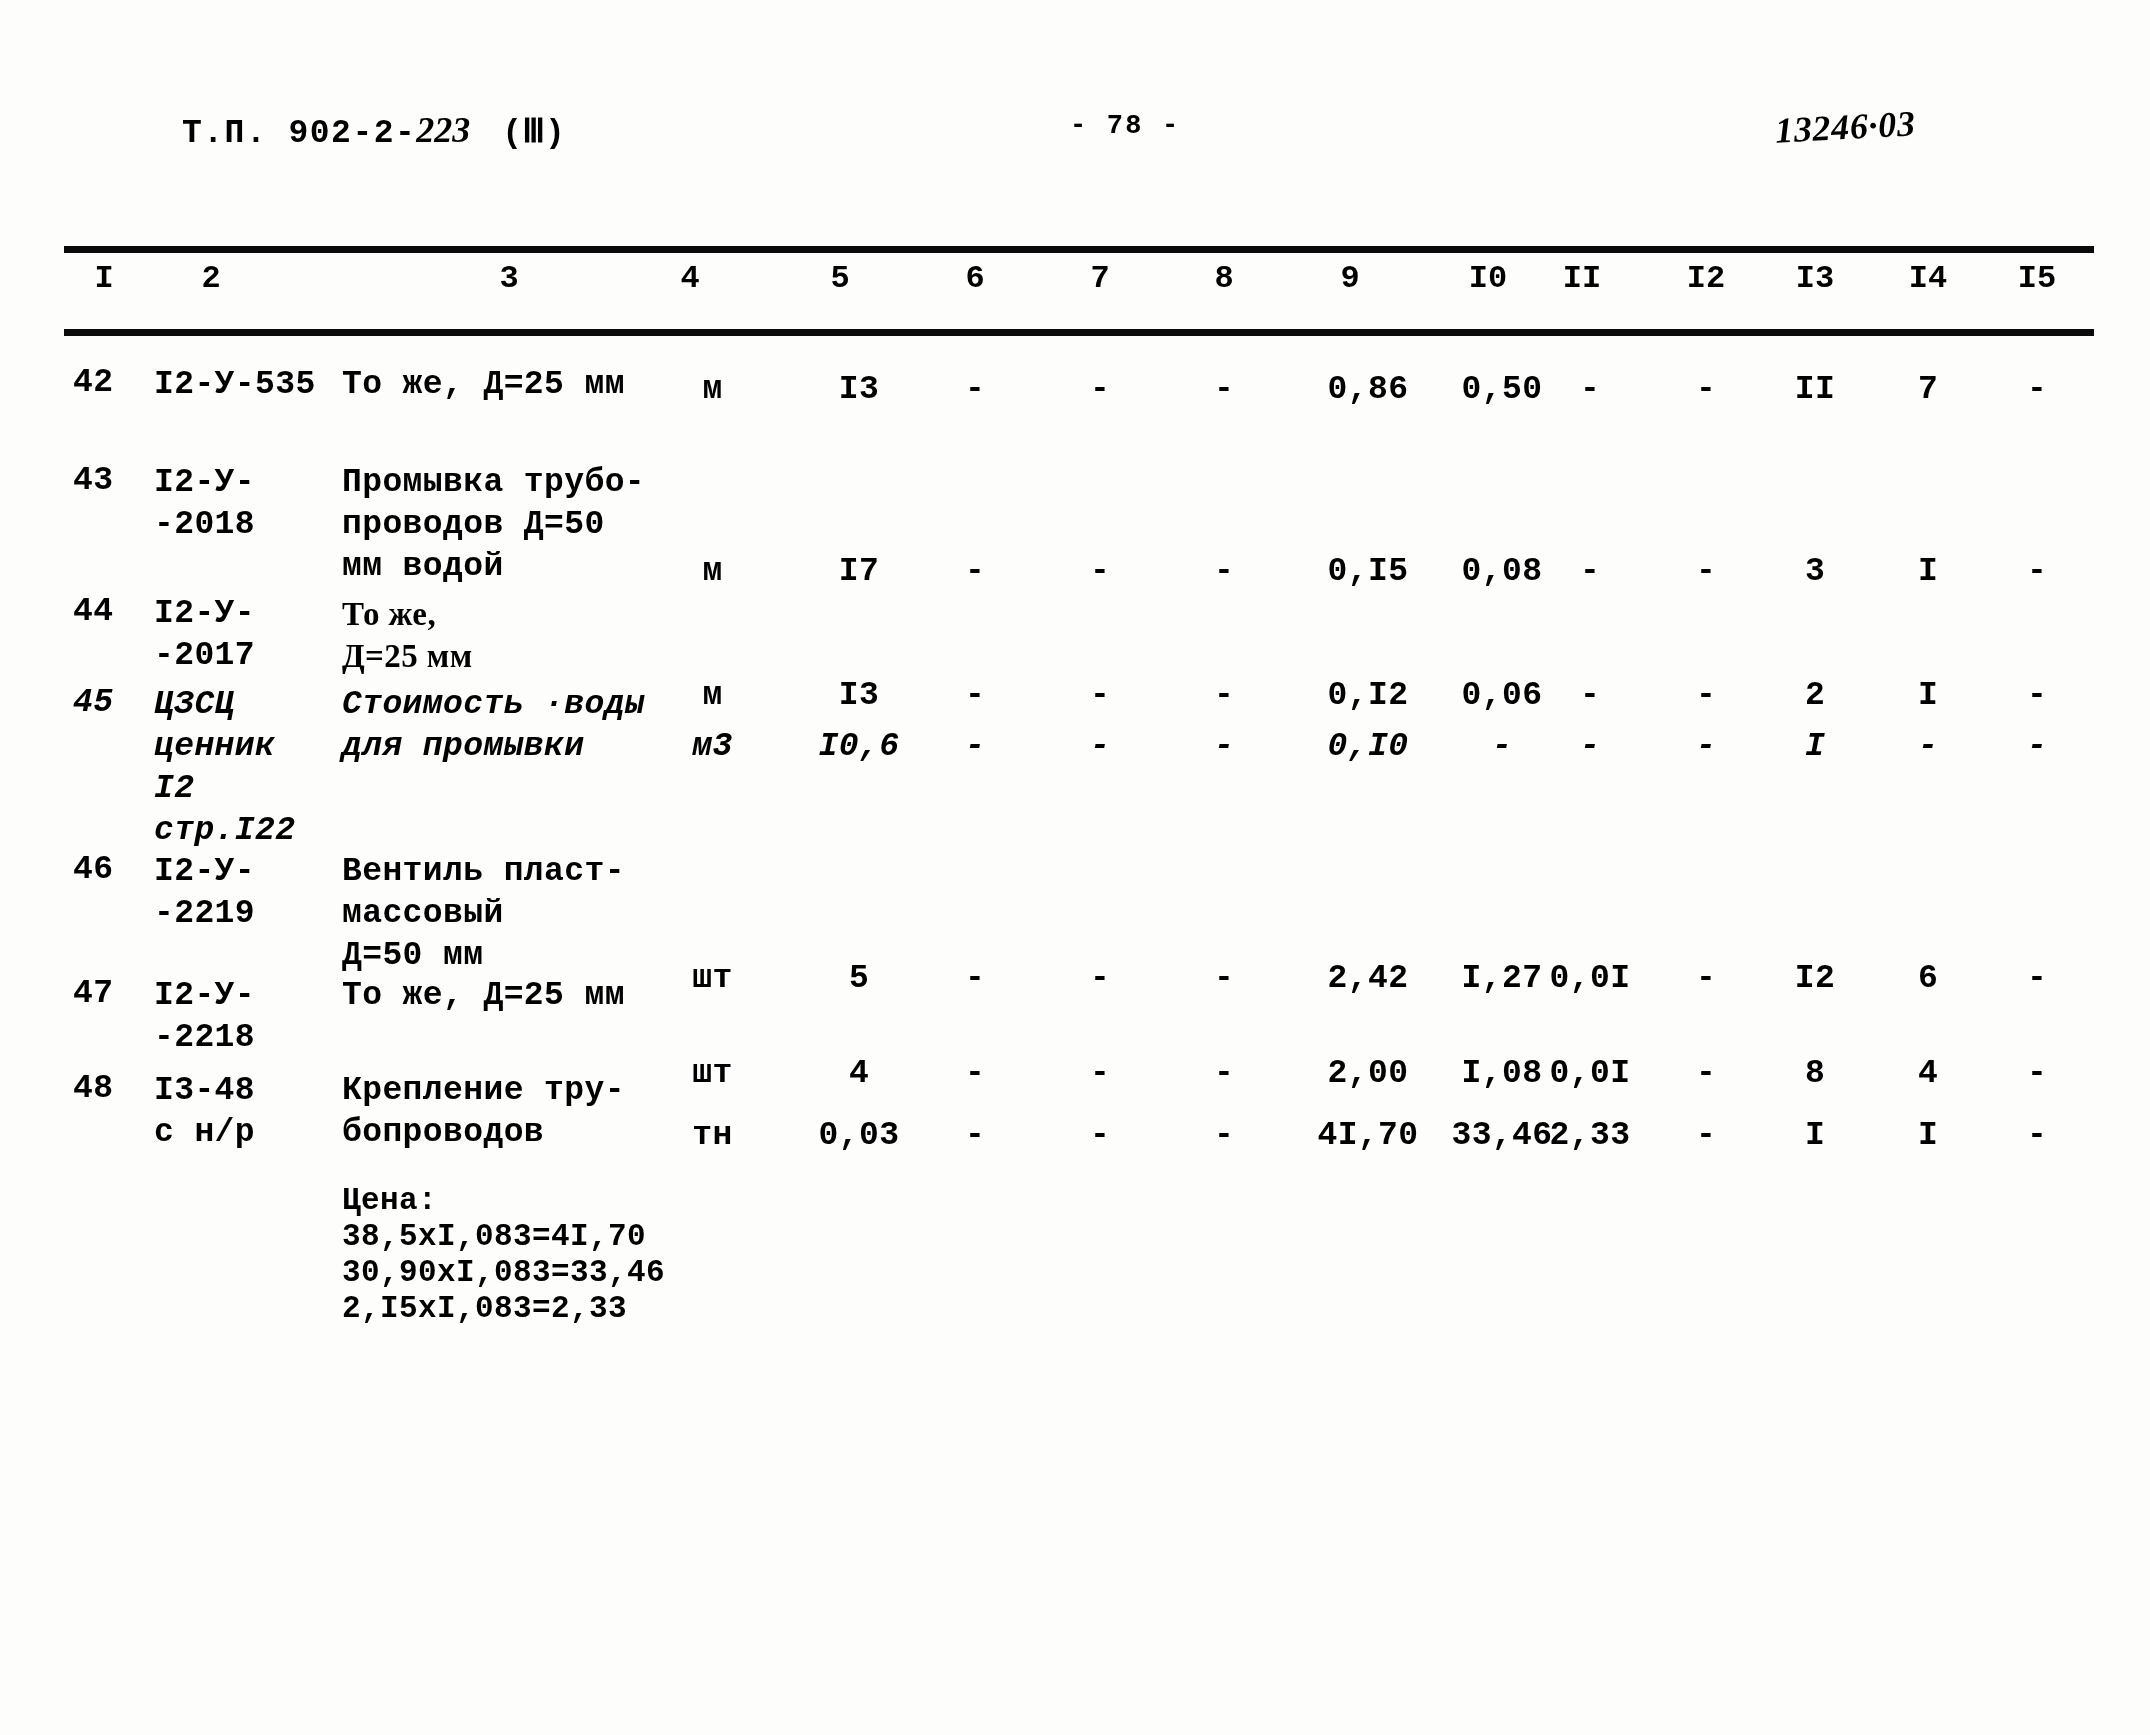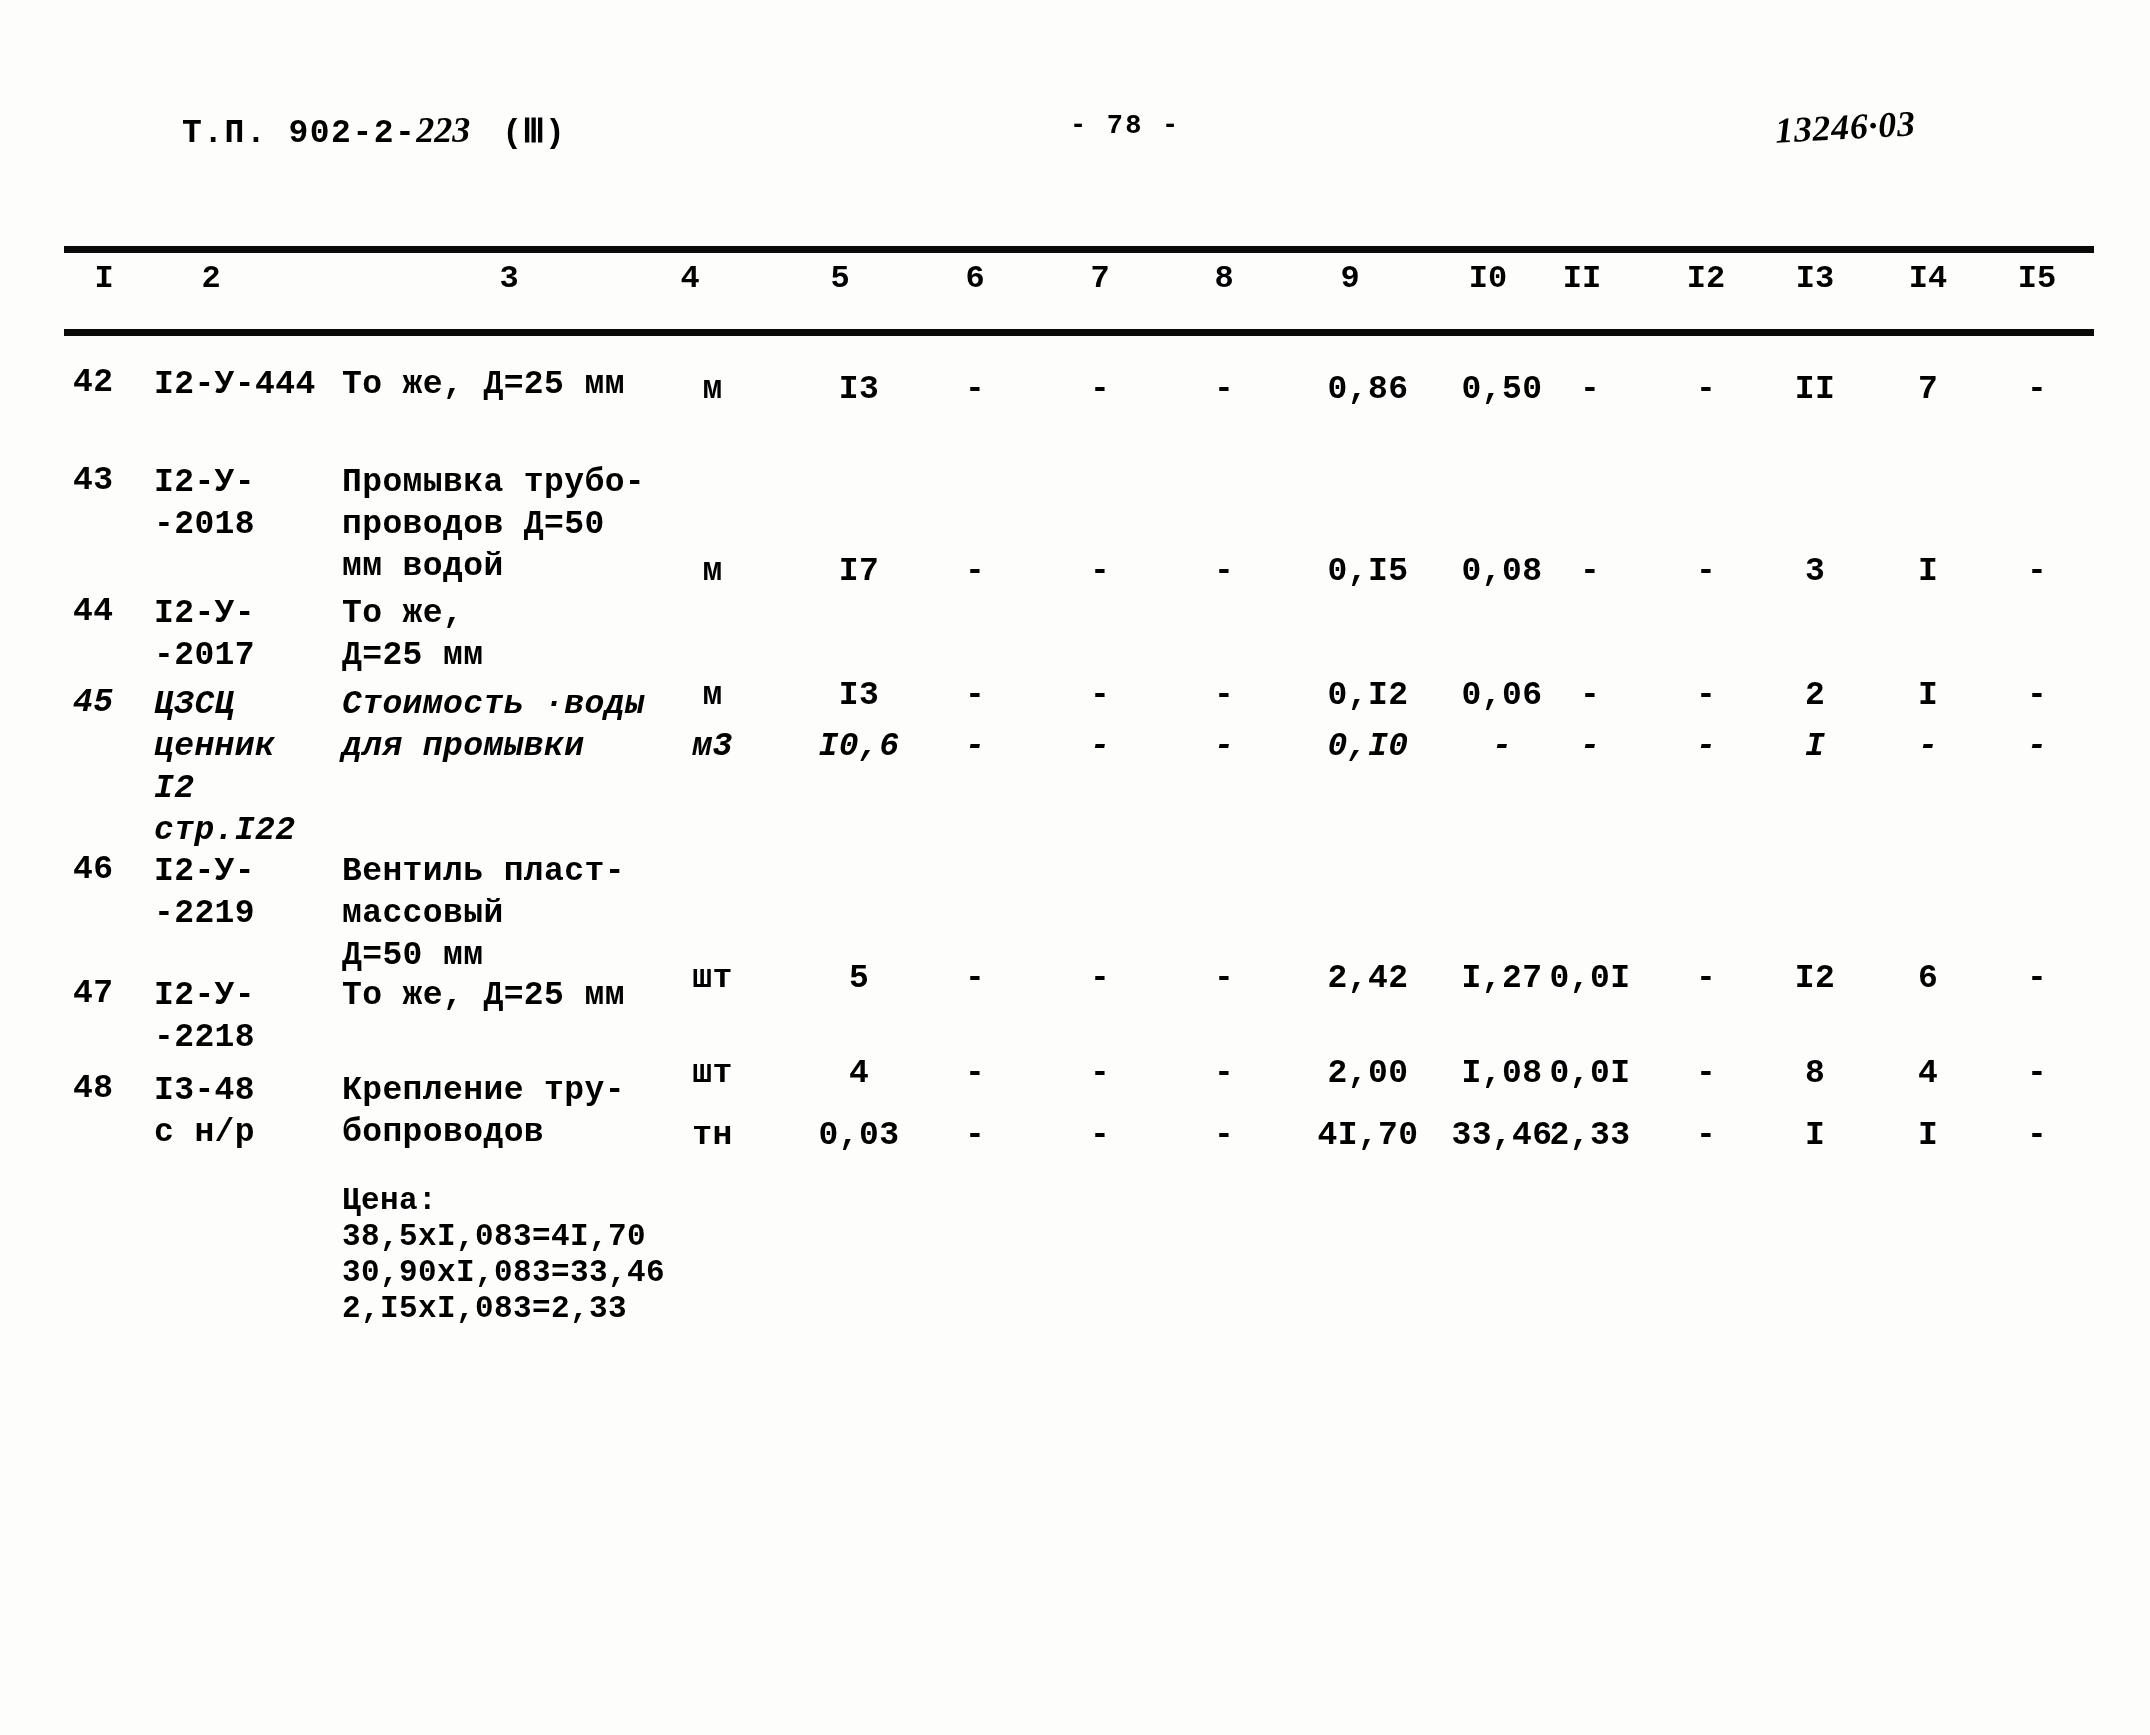--- a/index.html
+++ b/index.html
@@ -184,21 +184,21 @@
         <span style="left: 1488px;">I0</span>
         <span style="left: 1582px;">II</span>
         <span style="left: 1706px;">I2</span>
         <span style="left: 1815px;">I3</span>
         <span style="left: 1928px;">I4</span>
         <span style="left: 2037px;">I5</span>
       </div>
     <div class="rows" id="rows">
         <div class="row" style="position: absolute; top: 22px; height: 95px;">
           <div class="cell c-num">42</div>
-          <div class="code-lines" style="top: 0px;">I2-У-444</div>
+          <div class="code-lines" style="top: 0px;">I2-У-535</div>
           <div class="desc-lines" style="top: 0px;">То же, Д=25 мм</div>
           <div class="cell c-unit" style="top: 7.3px;">м</div>
           <div class="v" style="left: 859px; top: 7.3px;">I3</div>
           <div class="v dash" style="left: 975px; top: 7.3px;">-</div>
           <div class="v dash" style="left: 1100px; top: 7.3px;">-</div>
           <div class="v dash" style="left: 1224px; top: 7.3px;">-</div>
           <div class="v" style="left: 1368px; top: 7.3px;">0,86</div>
           <div class="v" style="left: 1502px; top: 7.3px;">0,50</div>
           <div class="v dash" style="left: 1590px; top: 7.3px;">-</div>
           <div class="v dash" style="left: 1706px; top: 7.3px;">-</div>
@@ -223,21 +223,21 @@
           <div class="v dash" style="left: 1590px; top: 91px;">-</div>
           <div class="v dash" style="left: 1706px; top: 91px;">-</div>
           <div class="v" style="left: 1815px; top: 91px;">3</div>
           <div class="v" style="left: 1928px; top: 91px;">I</div>
           <div class="v dash" style="left: 2037px; top: 91px;">-</div>
         </div>
         <div class="row" style="position: absolute; top: 251px; height: 87px;">
           <div class="cell c-num">44</div>
           <div class="code-lines" style="top: 0px;">I2-У-
 -2017</div>
-          <div class="desc-lines" style="top: 0px;">То же,
+          <div class="desc-lines" style="top: 0px; font-family: Liberation Serif, serif;">То же,
 Д=25 мм</div>
           <div class="cell c-unit" style="top: 84px;">м</div>
           <div class="v" style="left: 859px; top: 84px;">I3</div>
           <div class="v dash" style="left: 975px; top: 84px;">-</div>
           <div class="v dash" style="left: 1100px; top: 84px;">-</div>
           <div class="v dash" style="left: 1224px; top: 84px;">-</div>
           <div class="v" style="left: 1368px; top: 84px;">0,I2</div>
           <div class="v" style="left: 1502px; top: 84px;">0,06</div>
           <div class="v dash" style="left: 1590px; top: 84px;">-</div>
           <div class="v dash" style="left: 1706px; top: 84px;">-</div>

